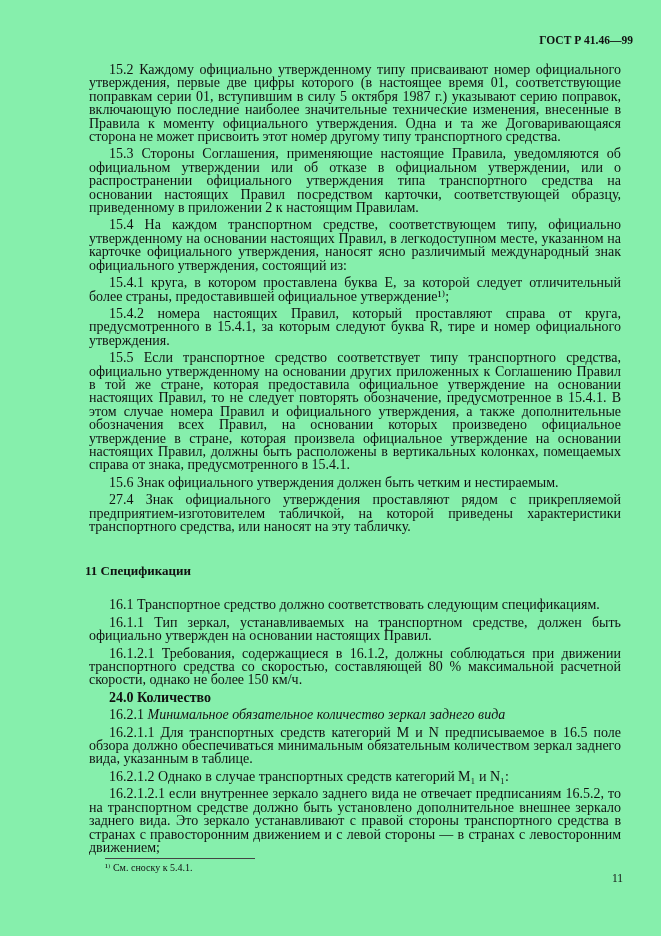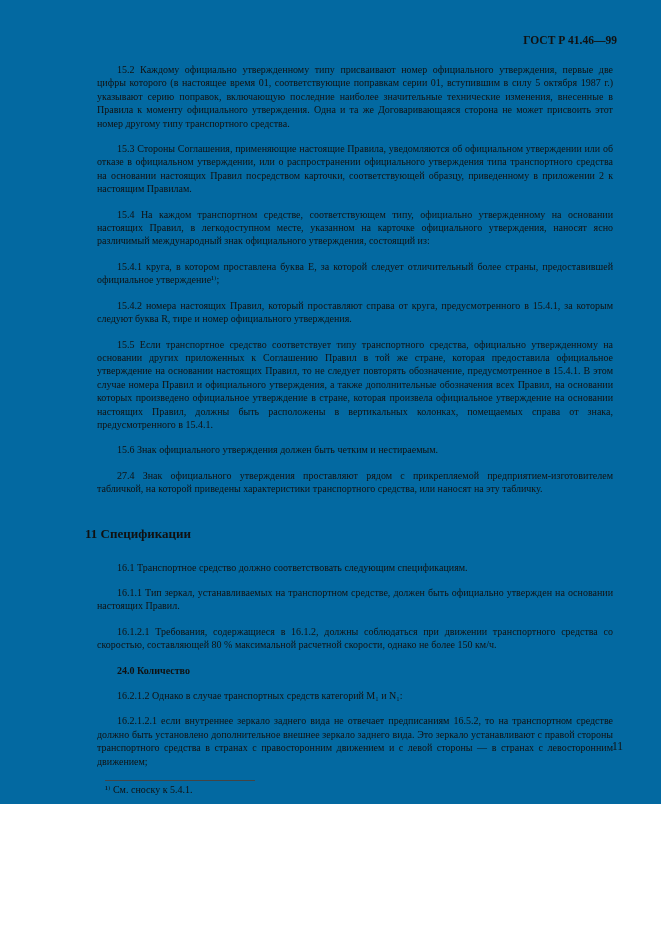--- a/index.html
+++ b/index.html
@@ -3,60 +3,60 @@
 <meta charset="utf-8">
 <style>
   html, body {
     margin: 0;
     padding: 0;
     background: #ffffff;
   }
   .page {
     position: relative;
     width: 661px;
-    height: 804px;
-    background: #0369a1;
+    height: 936px;
+    background: #86efac;
     box-sizing: border-box;
-    padding: 34px 44px 0 85px;
+    padding: 34px 28px 0 85px;
     font-family: "Liberation Serif", "DejaVu Serif", serif;
     color: #111111;
   }
   .doc-header {
     text-align: right;
     font-weight: bold;
     font-size: 11.5px;
     line-height: 13px;
     margin: 0 0 16px 0;
   }
   .doc-body {
     width: 540px;
   }
   .para {
-    margin: 12px;
-    font-size: 10px;
+    margin: 4px;
+    font-size: 14px;
     line-height: 13.4px;
     text-align: justify;
     text-indent: 20px;
     hyphens: auto;
   }
   .para.bold {
     font-weight: bold;
   }
   .clause-title {
     font-style: italic;
   }
   .section-heading {
     font-size: 13px;
     font-weight: bold;
     line-height: 15px;
     margin: 30px 0 20px 0;
     text-indent: 0;
   }
   .footnote-area {
-    margin-top: 12px;
+    margin-top: 4px;
   }
   .footnote-rule {
     width: 150px;
     height: 0;
     border: none;
     border-top: 1px solid #444444;
     margin: 0 0 3px 20px;
   }
   .footnote {
     margin: 0;
@@ -89,20 +89,22 @@
     <p class="para">15.5 Если транспортное средство соответствует типу транспортного средства, официально утвержденному на основании других приложенных к Соглашению Правил в той же стране, которая предоставила официальное утверждение на основании настоящих Правил, то не следует повторять обозначение, предусмотренное в 15.4.1. В этом случае номера Правил и официального утверждения, а также дополнительные обозначения всех Правил, на основании которых произведено официальное утверждение в стране, которая произвела официальное утверждение на основании настоящих Правил, должны быть расположены в вертикальных колонках, помещаемых справа от знака, предусмотренного в 15.4.1.</p>
     <p class="para">15.6 Знак официального утверждения должен быть четким и нестираемым.</p>
     <p class="para">27.4 Знак официального утверждения проставляют рядом с прикрепляемой предприятием-изготовителем табличкой, на которой приведены характеристики транспортного средства, или наносят на эту табличку.</p>
 
     <h2 class="section-heading">11 Спецификации</h2>
 
     <p class="para">16.1 Транспортное средство должно соответствовать следующим спецификациям.</p>
     <p class="para">16.1.1 Тип зеркал, устанавливаемых на транспортном средстве, должен быть официально утвержден на основании настоящих Правил.</p>
     <p class="para">16.1.2.1 Требования, содержащиеся в 16.1.2, должны соблюдаться при движении транспортного средства со скоростью, составляющей 80 % максимальной расчетной скорости, однако не более 150 км/ч.</p>
     <p class="para bold">24.0 Количество</p>
+    <p class="para"><span>16.2.1</span> <em class="clause-title">Минимальное обязательное количество зеркал заднего вида</em></p>
+    <p class="para">16.2.1.1 Для транспортных средств категорий M и N предписываемое в 16.5 поле обзора должно обеспечиваться минимальным обязательным количеством зеркал заднего вида, указанным в таблице.</p>
     <p class="para">16.2.1.2 Однако в случае транспортных средств категорий M₁ и N₁:</p>
     <p class="para">16.2.1.2.1 если внутреннее зеркало заднего вида не отвечает предписаниям 16.5.2, то на транспортном средстве должно быть установлено дополнительное внешнее зеркало заднего вида. Это зеркало устанавливают с правой стороны транспортного средства в странах с правосторонним движением и с левой стороны — в странах с левосторонним движением;</p>
 
     <div class="footnote-area">
       <div class="footnote-rule"></div>
       <p class="footnote">¹⁾ См. сноску к 5.4.1.</p>
     </div>
   </div>
 
   <div class="page-number">11</div>

